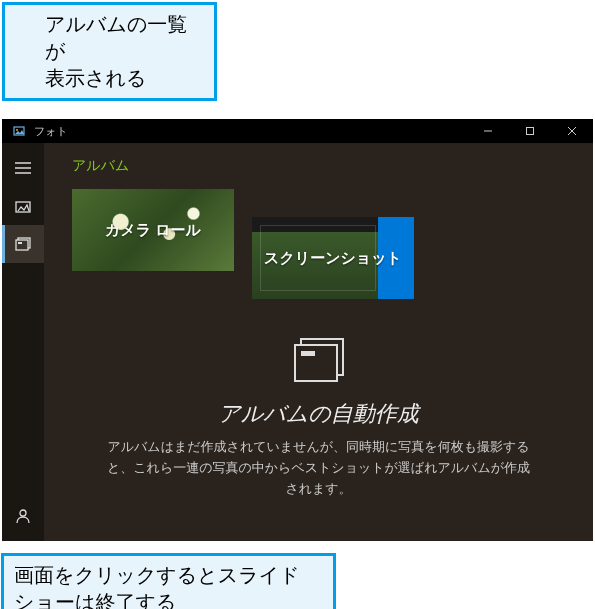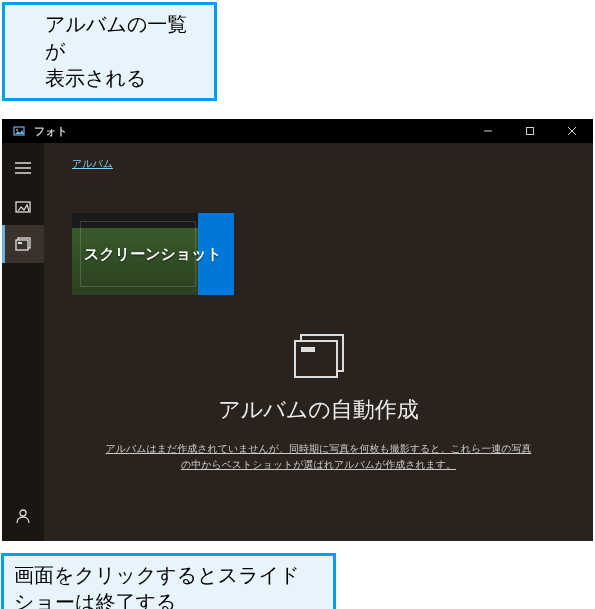--- a/index.html
+++ b/index.html
@@ -29,21 +29,20 @@
     overflow: hidden;
     font-size: 0;
   }
   .titlebar {
     height: 24px;
     background: #000;
     display: flex;
     align-items: center;
     color: #ccc;
     font-size: 11px;
-    font-weight: bold;
   }
   .titlebar .app-icon {
     width: 14px; height: 14px;
     margin: 0 8px 0 10px;
     display: flex; align-items: center; justify-content: center;
   }
   .titlebar .title { flex: 0 0 auto; }
   .titlebar .spacer { flex: 1; }
   .win-btn {
     width: 42px; height: 24px;
@@ -79,25 +78,24 @@
 
   .content {
     flex: 1;
     background: #2a231d;
     color: #fff;
     padding: 10px 28px 0 28px;
     position: relative;
     overflow: hidden;
   }
   .page-title {
-    font-size: 10px;
+    font-size: 14px;
     font-weight: 400;
     margin: 4px 0 14px 0;
-    color: #7dd3fc;
-    text-decoration: underline;
+    color: #84cc16;
   }
   .albums-row {
     display: flex;
     gap: 18px;
     margin-bottom: 38px;
   }
   .album-tile {
     width: 162px; height: 82px;
     position: relative;
     background: #3a3a3a;
@@ -141,28 +139,28 @@
   }
   .auto-create .big-icon {
     display: inline-flex;
     margin-bottom: 14px;
   }
   .auto-create h2 {
     font-size: 22px;
     font-weight: 300;
     color: #eee;
     margin-bottom: 4px;
+    font-style: italic;
   }
   .auto-create p {
-    font-size: 10px;
+    font-size: 13px;
     color: #ccc;
     line-height: 1.6;
     max-width: 430px;
-    margin: 16px auto;
-    text-decoration: underline;
+    margin: 8px auto;
   }
 </style>
 </head>
 <body>
 
 
 
 
 <div class="callout callout-top" style="white-space: pre-line; padding-left: 40px;">アルバムの一覧が
 表示される</div>
@@ -227,20 +225,23 @@
             <circle cx="8" cy="5" r="3" fill="none" stroke="#ddd" stroke-width="1.3"></circle>
             <path d="M2 15 C2 11 5 9 8 9 C11 9 14 11 14 15" fill="none" stroke="#ddd" stroke-width="1.3"></path>
           </svg>
       </div>
     </div>
 
     <div class="content">
       <div class="page-title">アルバム</div>
 
       <div class="albums-row">
+        <div class="album-tile tile-camera">
+          <span class="label">カメラ ロール</span>
+        </div>
         <div class="album-tile tile-screenshot">
           <span class="label">スクリーンショット</span>
         </div>
       </div>
 
       <div class="auto-create">
         <span class="big-icon">
           <svg width="56" height="48" viewBox="0 0 56 48">
             <rect x="10" y="2" width="42" height="36" fill="none" stroke="#ddd" stroke-width="2"></rect>
             <rect x="4" y="8" width="42" height="36" fill="#2a231d" stroke="#ddd" stroke-width="2"></rect>

